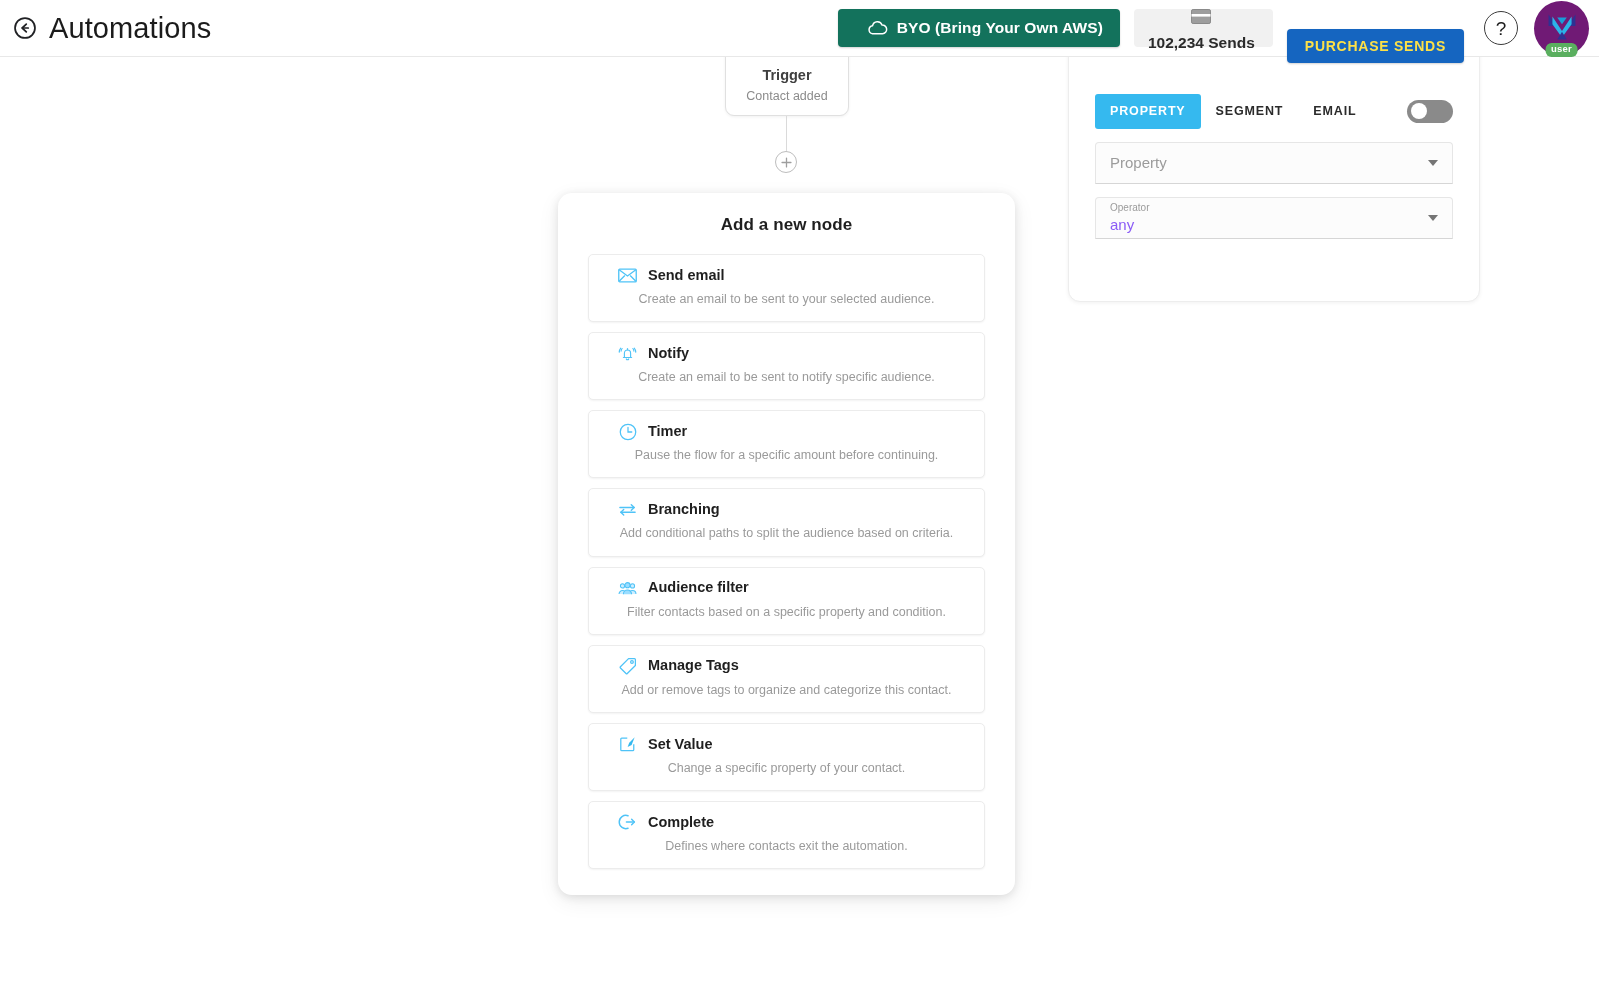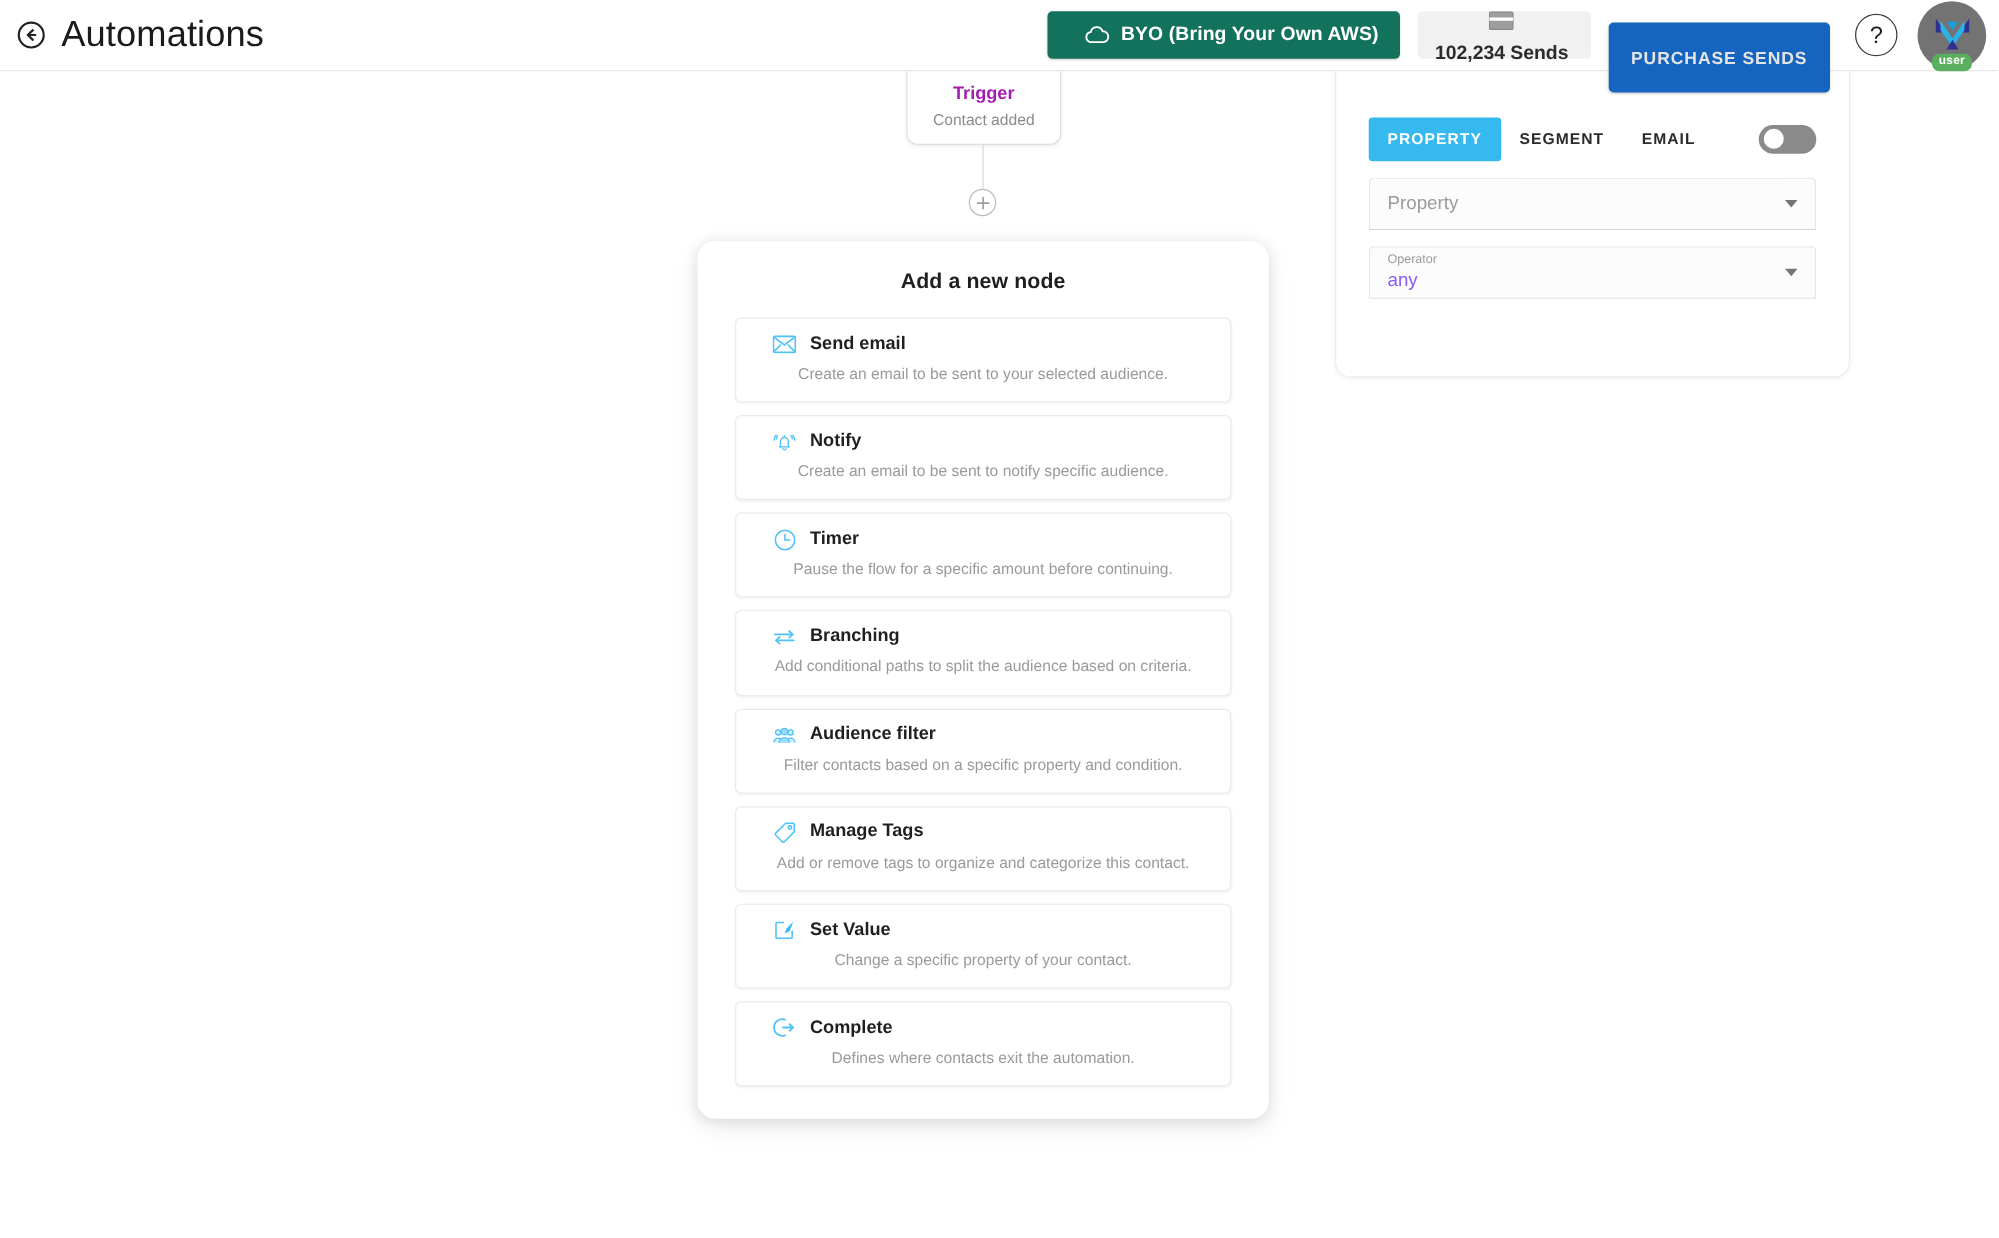--- a/index.html
+++ b/index.html
@@ -98,25 +98,25 @@
     font-size: 15.5px;
     font-weight: 600;
     color: #2b2b2b;
     white-space: nowrap;
     cursor: default;
     flex-direction: column;
   }
   .card-icon { display: flex; align-items: center; }
 
   .btn-purchase {
-    height: 56px;
+    height: 34px;
     margin-left: 14px;
     padding: 0 18px;
     background: #1565c0;
-    color: #e5e5e5;
+    color: #fde047;
     border: none;
     border-radius: 4px;
     font-size: 14px;
     font-weight: 700;
     letter-spacing: 0.75px;
     cursor: pointer;
     white-space: nowrap;
     font-family: "Liberation Sans", sans-serif;
     box-shadow: 0 1px 2px rgba(0,0,0,0.18);
     margin-top: 36px;
@@ -136,21 +136,21 @@
     font-family: "Liberation Sans", sans-serif;
     padding: 0;
     line-height: 1;
   }
 
   .avatar {
     position: relative;
     width: 55px; height: 55px;
     margin-left: 16px;
     border-radius: 50%;
-    background: #737373;
+    background: #701a75;
     display: flex; align-items: center; justify-content: center;
     cursor: pointer;
     overflow: visible;
     flex: 0 0 auto;
   }
   .avatar-badge {
     position: absolute;
     bottom: -1px; left: 50%;
     transform: translateX(-50%);
     background: #5aaf5f;
@@ -186,21 +186,21 @@
     box-shadow: 0 1px 3px rgba(0,0,0,0.06);
     display: flex;
     flex-direction: column;
     align-items: center;
     justify-content: flex-end;
     padding-bottom: 11px;
   }
   .trigger-title {
     font-size: 14.5px;
     font-weight: 700;
-    color: #a21caf;
+    color: #404040;
     line-height: 1.3;
   }
   .trigger-sub {
     font-size: 12.5px;
     font-weight: 400;
     color: #8b8b8b;
     margin-top: 3px;
     line-height: 1.3;
   }
 

